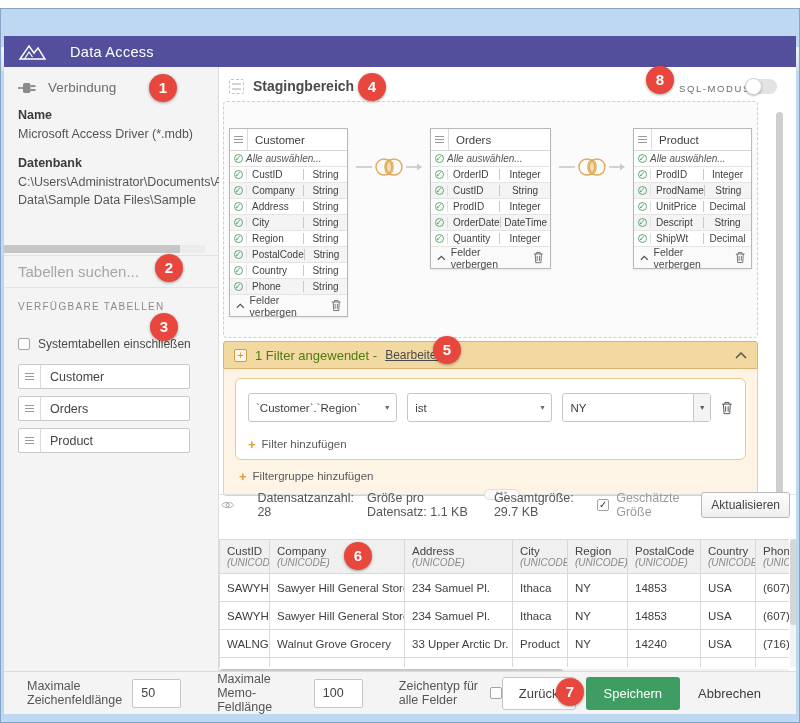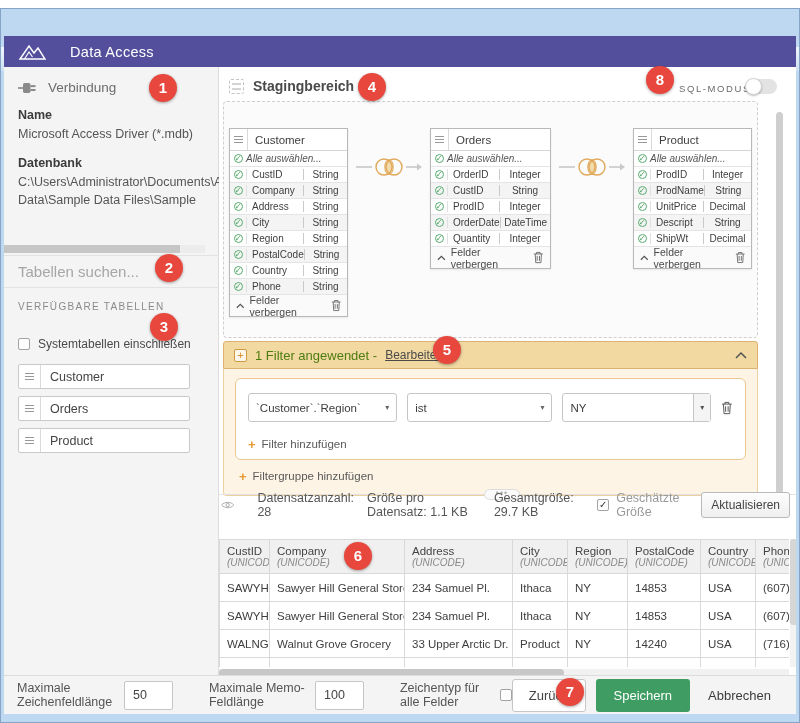--- a/index.html
+++ b/index.html
@@ -138,21 +138,21 @@
   table.preview th .ctype { display:block; font-size:10px; font-style:italic; color:#8a8a8a; }
   table.preview td { height:28px; padding:2px 7px; font-size:11.5px; color:#3e3e3e; background:#fff; }
   table.preview tr.partial td { height:10px; }
   .table-vscroll { position:absolute; left:571px; top:472px; width:7px; height:128px; background:#f3f3f3; }
   .table-vscroll .thumb { position:absolute; top:0; left:0; width:7px; height:86px; background:#d6d6d6; border-radius:3px; }
   .table-hscroll { position:absolute; left:0; top:602px; width:570px; height:8px; background:#f1f1f1; }
   .table-hscroll .thumb { position:absolute; left:0; top:0; width:345px; height:8px; background:#c7c7c7; border-radius:4px; }
 
   
   .footerbar { flex:0 0 39px; background:#f4f4f4; border-top:1px solid #dcdcdc;
-               display:flex; align-items:center; padding:0 13px; font-size:12.5px; color:#555; }
+               display:flex; align-items:center; padding:0 23px; font-size:12.5px; color:#555; }
   .footerbar .num-input { width:49px; height:29px; border:1px solid #c6c6c6; border-radius:2px;
                padding:0 8px; font-size:12.5px; color:#444; margin-left:10px; background:#fff;
                font-family:"Liberation Sans", sans-serif; }
   .gap36 { width:36px; flex:0 0 auto; }
   .chartype-cbx { margin-left:10px; }
   .btn { height:33px; border-radius:3px; font-size:13px; font-family:"Liberation Sans", sans-serif; border:none; }
   .btn-back { margin-left:auto; background:#fff; border:1px solid #c6c6c6; color:#444; padding:0 16px; }
   .btn-save { background:#3f9d63; color:#fff; padding:0 18px; margin-left:10px; }
   .btn-cancel { background:transparent; color:#3c3c3c; padding:0 12px; margin-left:6px; }
 

